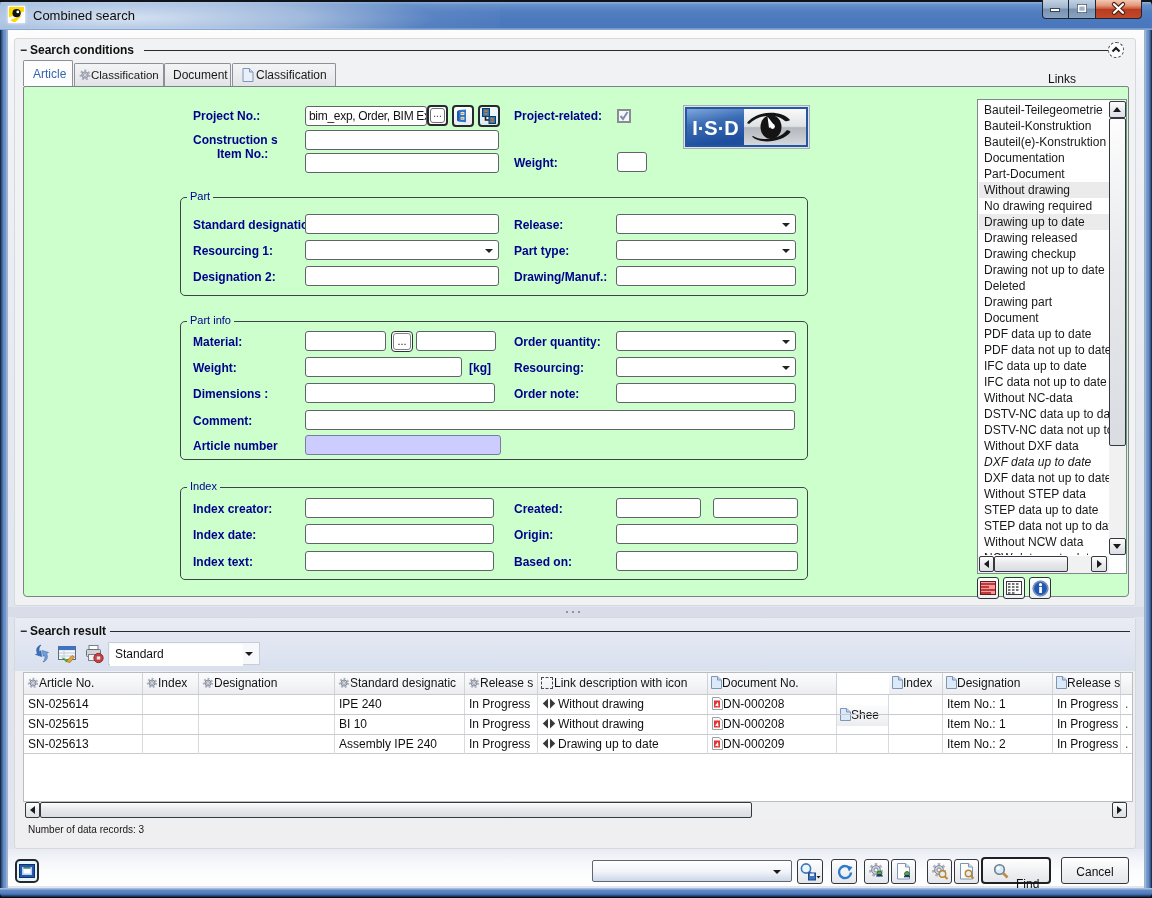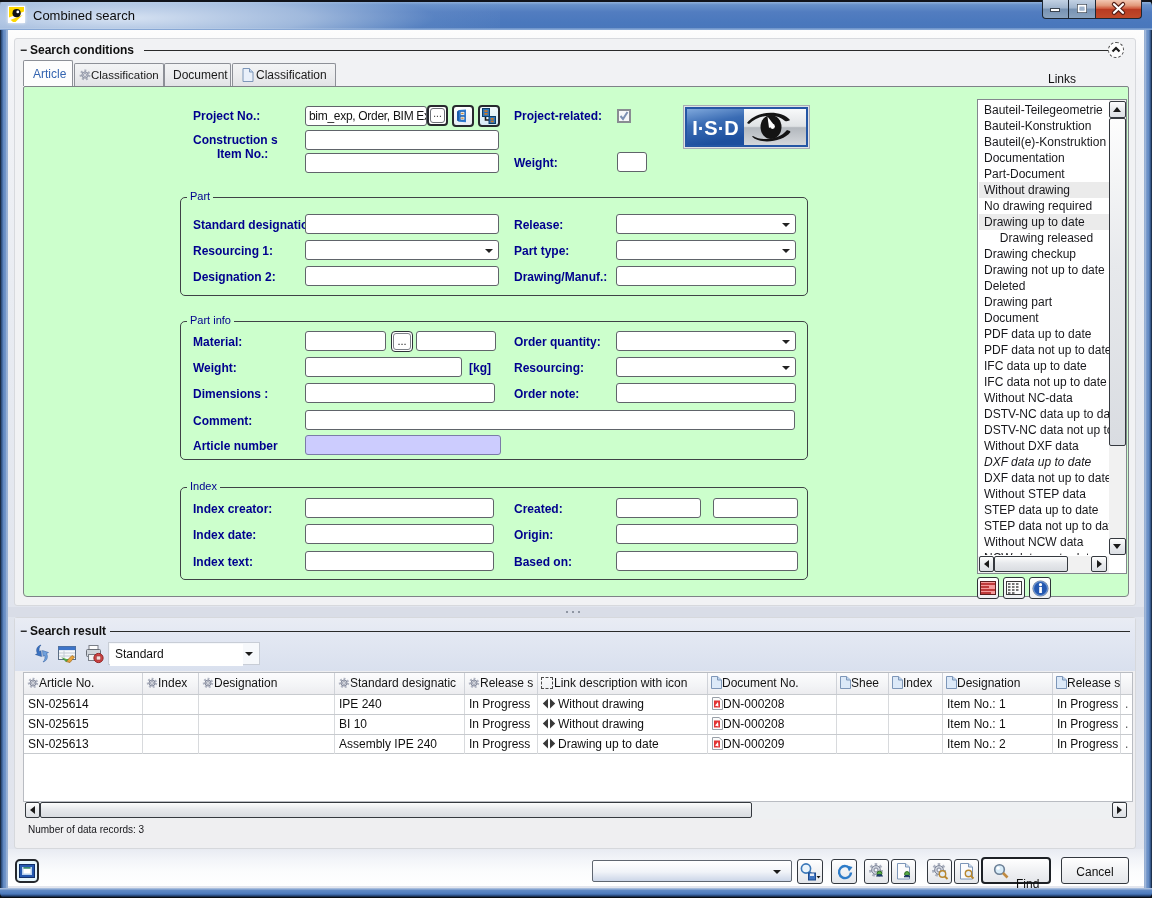--- a/index.html
+++ b/index.html
@@ -253,21 +253,21 @@
     <div id="linkslabel" class="abs">Links</div>
     <div id="linkslist" class="abs">
       <div class="li" style="top:2px;">Bauteil-Teilegeometrie</div>
       <div class="li" style="top:18px;">Bauteil-Konstruktion</div>
       <div class="li" style="top:34px;">Bauteil(e)-Konstruktion</div>
       <div class="li" style="top:50px;">Documentation</div>
       <div class="li" style="top:66px;">Part-Document</div>
       <div class="li sel" style="top:82px;">Without drawing</div>
       <div class="li" style="top:98px;">No drawing required</div>
       <div class="li sel" style="top:114px;">Drawing up to date</div>
-      <div class="li" style="top:130px;text-align:center;">Drawing released</div>
+      <div class="li" style="top:130px;">Drawing released</div>
       <div class="li" style="top:146px;">Drawing checkup</div>
       <div class="li" style="top:162px;">Drawing not up to date</div>
       <div class="li" style="top:178px;">Deleted</div>
       <div class="li" style="top:194px;">Drawing part</div>
       <div class="li" style="top:210px;">Document</div>
       <div class="li" style="top:226px;">PDF data up to date</div>
       <div class="li" style="top:242px;">PDF data not up to date</div>
       <div class="li" style="top:258px;">IFC data up to date</div>
       <div class="li" style="top:274px;">IFC data not up to date</div>
       <div class="li" style="top:290px;">Without NC-data</div>
@@ -394,21 +394,21 @@
       <div class="hcell" style="left:441px;width:73px;"><svg width="12" height="12" viewBox="0 0 12 12" style="vertical-align:-2px;">
             <circle cx="6" cy="6" r="4" fill="none" stroke="#b0b4c2" stroke-width="2.4" stroke-dasharray="1.8 1.8"></circle>
             <circle cx="6" cy="6" r="3" fill="#ccd0da" stroke="#868b9c"></circle>
             <circle cx="6" cy="6" r="1.4" fill="#f4f5f8" stroke="#868b9c" stroke-width="0.7"></circle>
           </svg>Release s</div>
       <div class="hcell" style="left:514px;width:170px;"><span style="display:inline-block;width:10px;height:10px;border:1px dashed #4a4a4a;vertical-align:-2px;margin-right:1px;"></span>Link description with icon</div>
       <div class="hcell" style="left:684px;width:129px;"><svg width="11" height="13" viewBox="0 0 11 13" style="vertical-align:-2px;">
             <path d="M0.5,0.5 h6 L10.5,4 v8.5 H0.5 Z" fill="#dce9f8" stroke="#7d96b8"></path>
             <path d="M6.5,0.5 V4 H10.5" fill="#bcd4ee" stroke="#7d96b8"></path>
           </svg>Document No.</div>
-      <div class="hcell" style="left:813px;width:52px;"><svg width="11" height="13" viewBox="0 0 11 13" style="vertical-align:-2px;">
+      <div class="hcell" style="left:813px;width:52px;margin-top:32px;"><svg width="11" height="13" viewBox="0 0 11 13" style="vertical-align:-2px;">
             <path d="M0.5,0.5 h6 L10.5,4 v8.5 H0.5 Z" fill="#dce9f8" stroke="#7d96b8"></path>
             <path d="M6.5,0.5 V4 H10.5" fill="#bcd4ee" stroke="#7d96b8"></path>
           </svg>Shee</div>
       <div class="hcell" style="left:865px;width:54px;"><svg width="11" height="13" viewBox="0 0 11 13" style="vertical-align:-2px;">
             <path d="M0.5,0.5 h6 L10.5,4 v8.5 H0.5 Z" fill="#dce9f8" stroke="#7d96b8"></path>
             <path d="M6.5,0.5 V4 H10.5" fill="#bcd4ee" stroke="#7d96b8"></path>
           </svg>Index</div>
       <div class="hcell" style="left:919px;width:110px;"><svg width="11" height="13" viewBox="0 0 11 13" style="vertical-align:-2px;">
             <path d="M0.5,0.5 h6 L10.5,4 v8.5 H0.5 Z" fill="#dce9f8" stroke="#7d96b8"></path>
             <path d="M6.5,0.5 V4 H10.5" fill="#bcd4ee" stroke="#7d96b8"></path>

